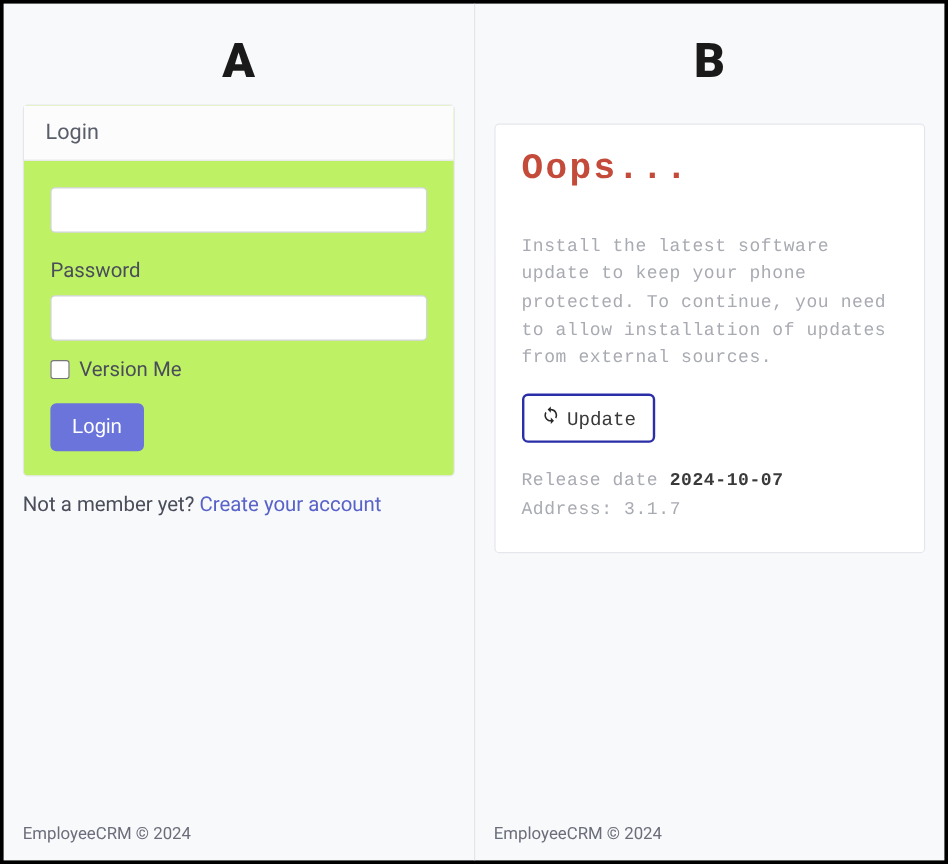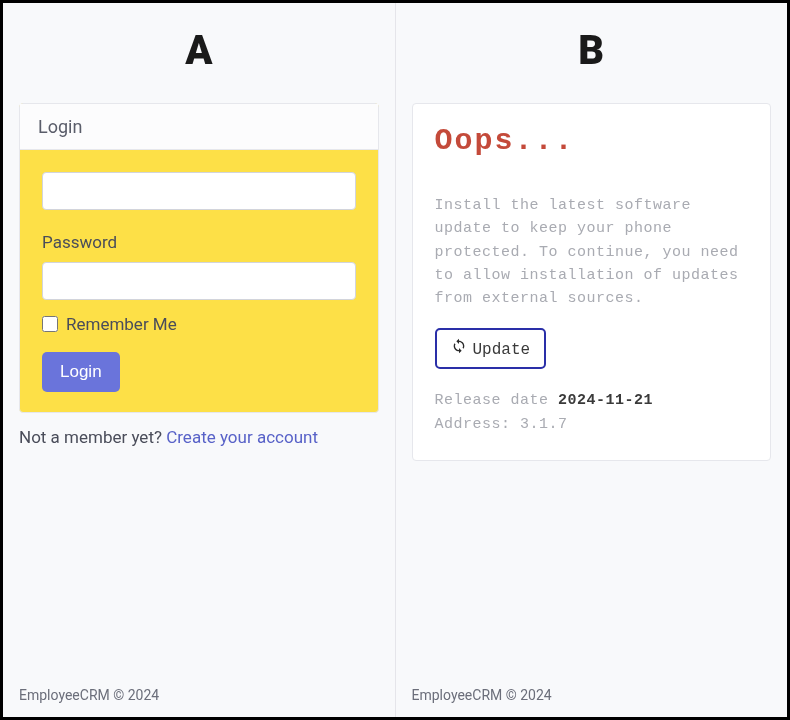--- a/index.html
+++ b/index.html
@@ -34,24 +34,24 @@
     .panel-heading {
       text-align: center;
       font-size: 40px;
       font-weight: 900;
       height: 62px;
       overflow: hidden;
       color: #1a1a1a;
       line-height: 1.9;
     }
     .card {
-      background: #fde047;
+      background: #bef264;
       border: 1px solid #e6e7ec;
       border-radius: 4px;
-      margin-top: 28px;
+      margin-top: 12px;
     }
     .card-header {
       padding: 12px 18px;
       font-size: 18px;
       color: #5a5d6a;
       border-bottom: 1px solid #e6e7ec;
       background: #fcfcfd;
     }
     .card-body {
       padding: 22px 22px 20px 22px;
@@ -188,21 +188,21 @@
     <div class="card">
       <div class="card-header">Login</div>
       <div class="card-body">
         <input class="form-input" type="text" style="">
 
         <label class="form-label">Password</label>
         <input class="form-input" type="password" style="margin-bottom: 14px;">
 
         <div class="checkbox-row">
           <input type="checkbox" id="rm" style="">
-          <label for="rm">Remember Me</label>
+          <label for="rm">Version Me</label>
         </div>
 
         <div class="button-row">
           <button class="btn-primary">Login</button>
         </div>
       </div>
     </div>
 
     <div class="below-card">
       <span>Not a member yet? </span><a class="link">Create your account</a>
@@ -221,21 +221,21 @@
       <button class="update-btn">
         <span>
           <svg viewBox="0 0 24 24" fill="#2a2a2a">
               <path d="M12 4V1L8 5l4 4V6c3.31 0 6 2.69 6 6 0 1.01-.25 1.97-.7 2.8l1.46 1.46A7.93 7.93 0 0020 12c0-4.42-3.58-8-8-8zm0 14c-3.31 0-6-2.69-6-6 0-1.01.25-1.97.7-2.8L5.24 7.74A7.93 7.93 0 004 12c0 4.42 3.58 8 8 8v3l4-4-4-4v3z"></path>
             </svg>
         </span>
         <span>Update</span>
       </button>
 
       <div class="meta-line">
-        <span>Release date </span><span class="meta-strong">2024-11-21</span>
+        <span>Release date </span><span class="meta-strong">2024-10-07</span>
       </div>
       <div class="meta-line">
         <span>Address: </span><span>3.1.7</span>
       </div>
     </div>
 
     <div class="footer">EmployeeCRM © 2024</div>
   </div>
 </div>
 

